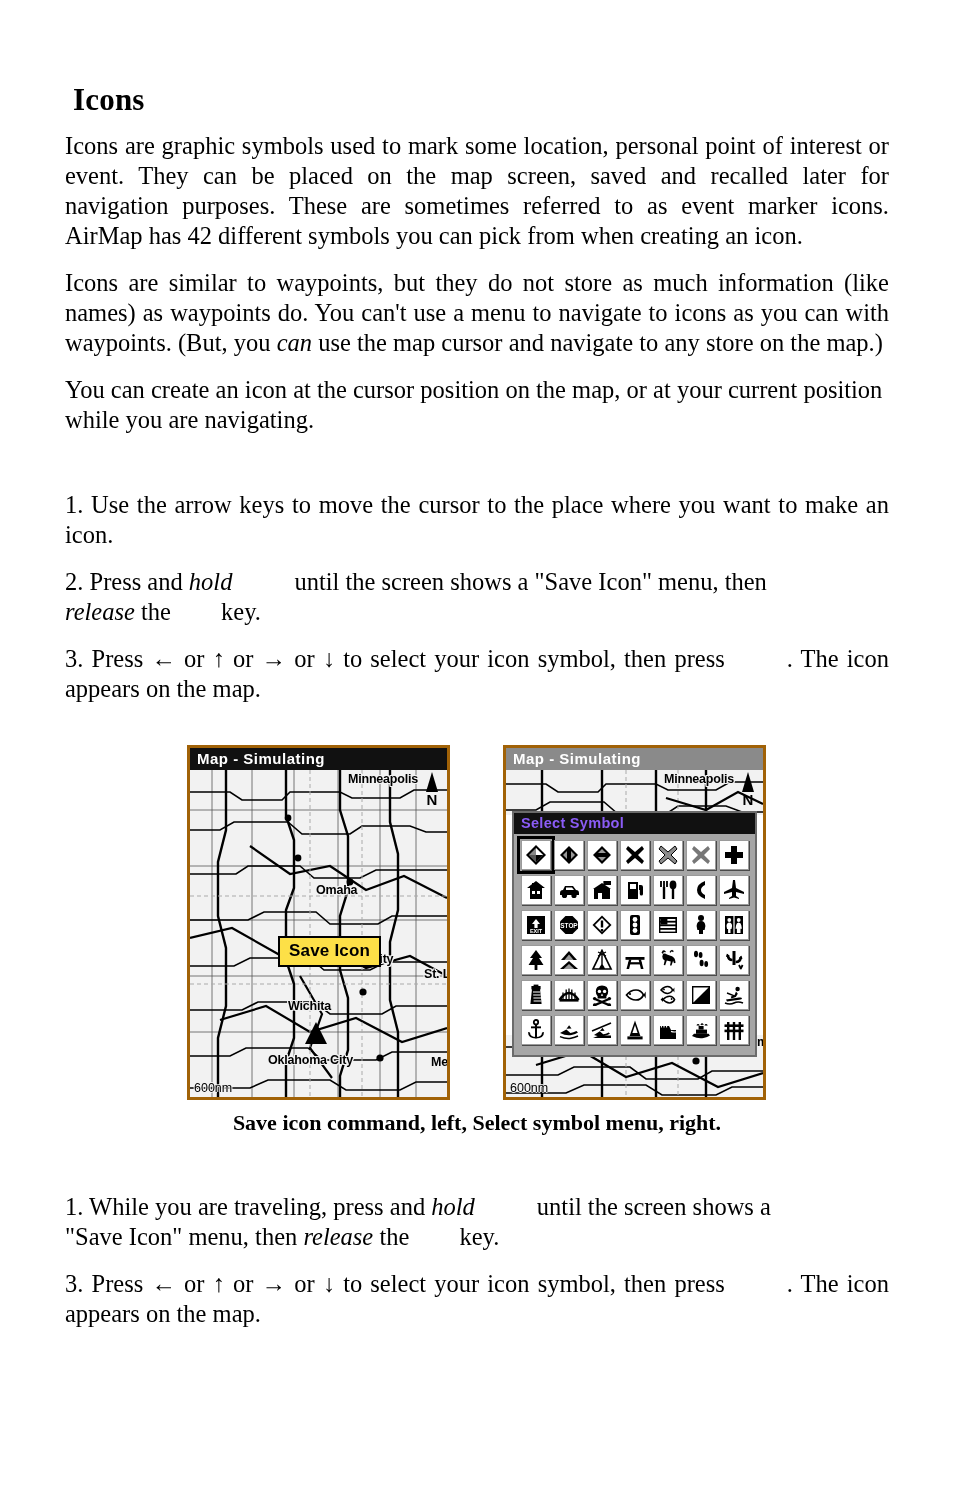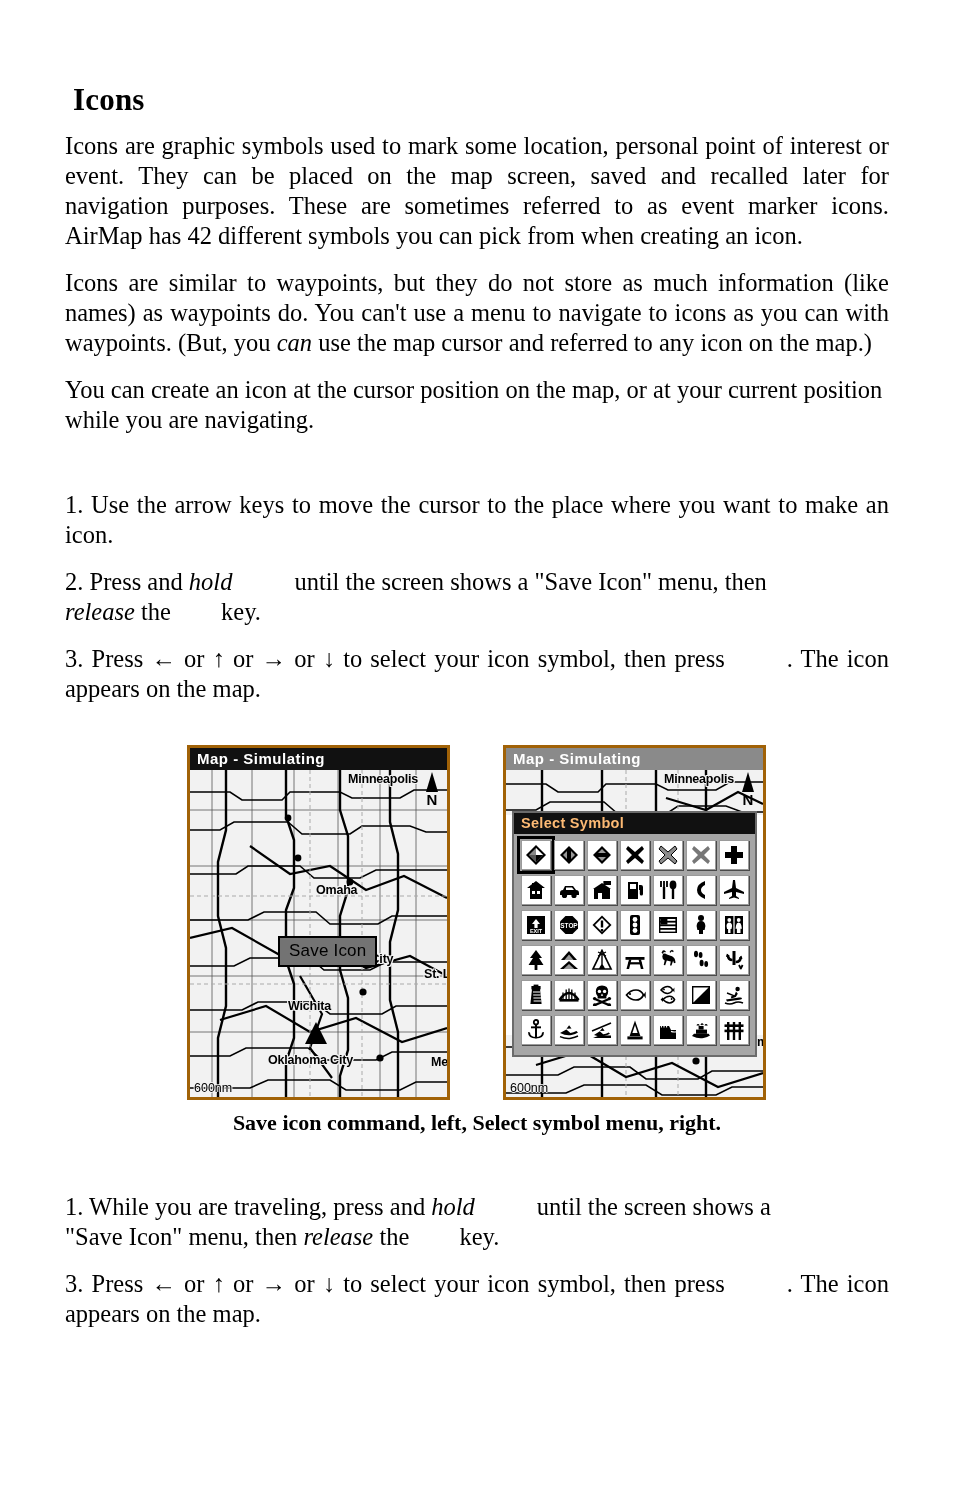--- a/index.html
+++ b/index.html
@@ -160,45 +160,45 @@
     width: 0; height: 0;
     border-left: 11px solid transparent;
     border-right: 11px solid transparent;
     border-bottom: 22px solid #000;
   }
 
   .save-icon-btn {
     position: absolute;
     left: 88px;
     top: 166px;
-    background: #737373;
+    background: #fde047;
     border: 2px solid #000;
     padding: 3px 9px 4px 9px;
     font-family: "Liberation Sans", "DejaVu Sans", sans-serif;
-    font-weight: normal;
+    font-weight: bold;
     font-size: 17px;
     color: #000;
     letter-spacing: 0.2px;
     z-index: 5;
   }
 
   
   .symbol-panel {
     position: absolute;
     left: 6px;
     top: 63px;
     width: 245px;
     background: #a6a6a6;
     border: 2px solid #6b6b6b;
     box-sizing: border-box;
     z-index: 5;
   }
   .symbol-header {
     background: #111111;
-    color: #fdba74;
+    color: #8b5cf6;
     font-family: "Liberation Sans", "DejaVu Sans", sans-serif;
     font-weight: bold;
     font-size: 14.5px;
     line-height: 21px;
     height: 21px;
     padding-left: 7px;
     letter-spacing: 0.3px;
     box-sizing: border-box;
   }
   .symbol-grid {
@@ -267,21 +267,21 @@
 
   <div class="content">
 
     <h1 class="page-title">Icons</h1>
 
     <p class="para">
       <span>Icons are graphic symbols used to mark some location, personal point of interest or event. They can be placed on the map screen, saved and recalled later for navigation purposes. These are sometimes referred to as event marker icons. AirMap has 42 different symbols you can pick from when creating an icon.</span>
     </p>
 
     <p class="para">
-      <span>Icons are similar to waypoints, but they do not store as much information (like names) as waypoints do. You can't use a menu to navigate to icons as you can with waypoints. (But, you </span><span class="it">can</span><span> use the map cursor and referred to any icon on the map.)</span>
+      <span>Icons are similar to waypoints, but they do not store as much information (like names) as waypoints do. You can't use a menu to navigate to icons as you can with waypoints. (But, you </span><span class="it">can</span><span> use the map cursor and navigate to any store on the map.)</span>
     </p>
 
     <p class="para nojust">
       <span>You can create an icon at the cursor position on the map, or at your current position while you are navigating.</span>
     </p>
 
     <div class="spacer-block"></div>
 
     <p class="para">
       <span>1. Use the arrow keys to move the cursor to the place where you want to make an icon.</span>

